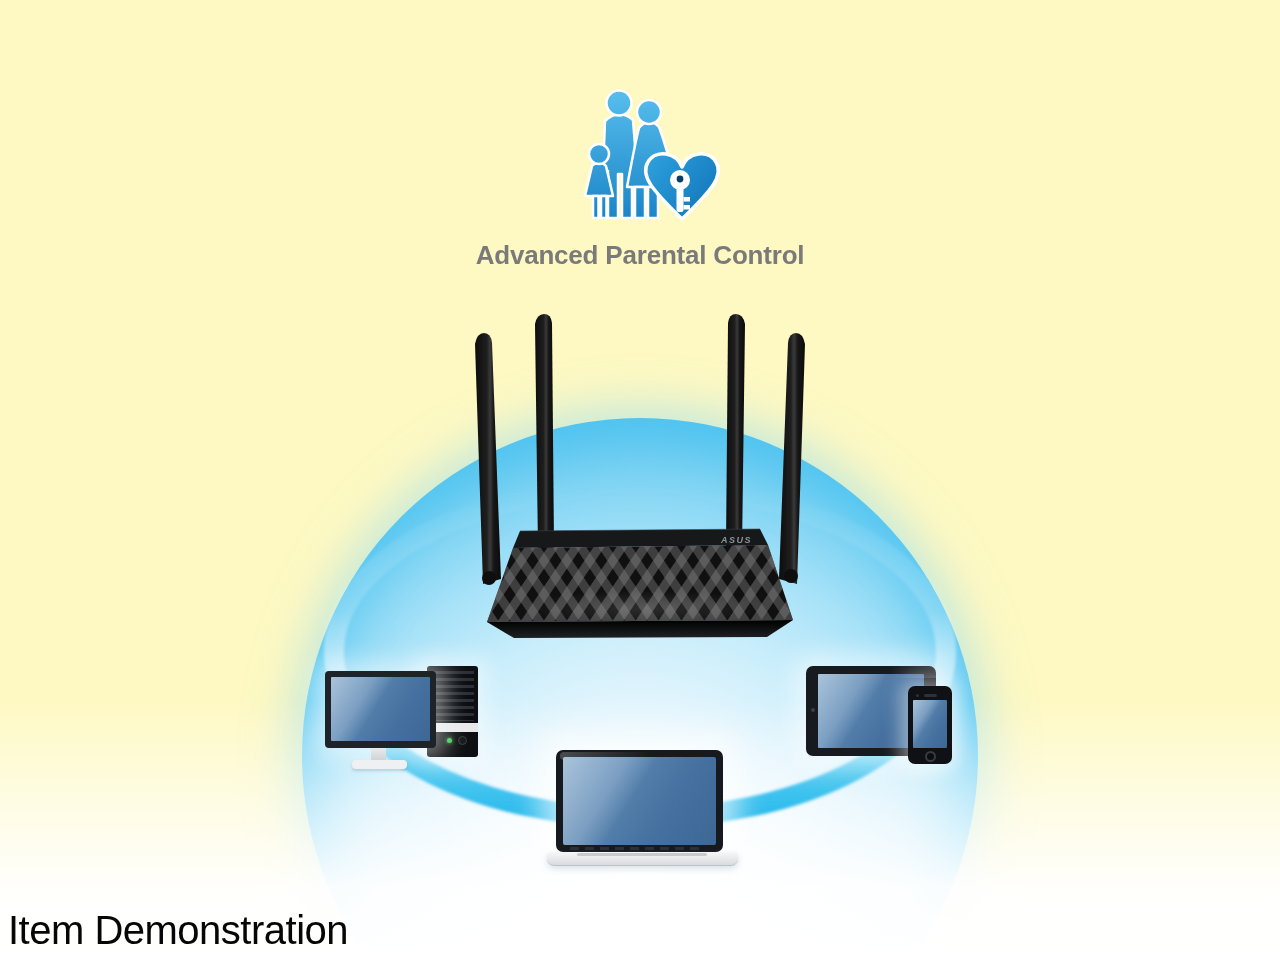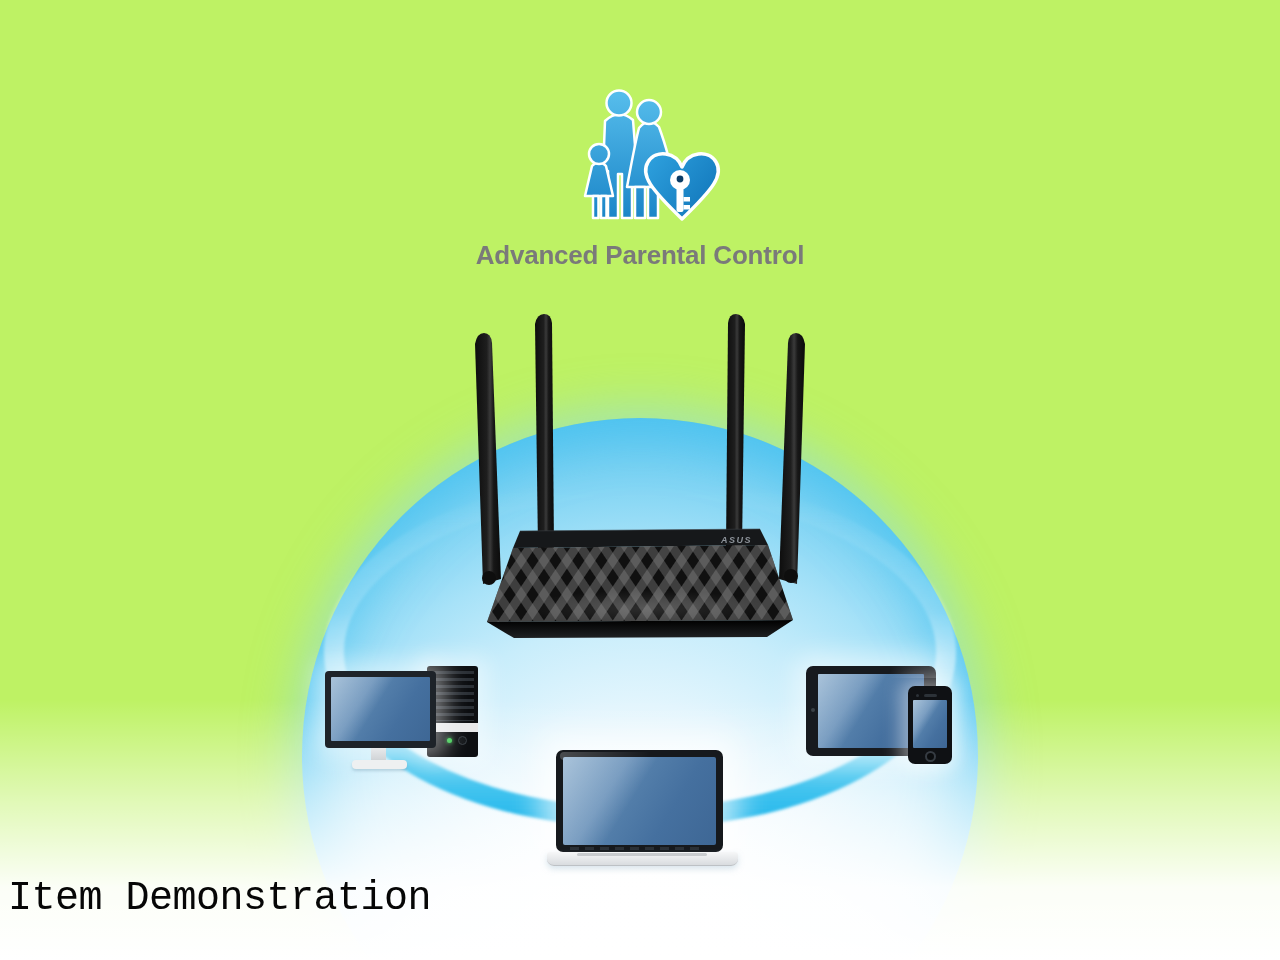--- a/index.html
+++ b/index.html
@@ -1,17 +1,17 @@
 <!DOCTYPE html>
 <html><head>
 <meta charset="utf-8">
 <style>
   html,body{margin:0;padding:0;background:#ffffff;}
   .stage{
-    position:relative;width:1280px;height:960px;background:#bef264;
+    position:relative;width:1280px;height:960px;background:#fef9c3;
     overflow:hidden;font-family:"Liberation Sans",sans-serif;
   }
   
   .feature-icon{position:absolute;left:560px;top:75px;width:200px;height:170px;}
   .feature-title{
     position:absolute;left:0;right:0;top:240px;text-align:center;
     font-size:26px;font-weight:bold;color:#7a7a7a;letter-spacing:-0.2px;
   }
   
   .dome{
@@ -100,21 +100,21 @@
     position:absolute;left:908px;top:686px;width:44px;height:78px;border-radius:7px;
     background:#0f1114;box-shadow:0 0 18px 8px rgba(255,255,255,.45);
   }
   .phone-speaker{position:absolute;left:16px;top:8px;width:13px;height:3px;border-radius:2px;background:#2c3238;}
   .phone-camera{position:absolute;left:8px;top:8px;width:3px;height:3px;border-radius:50%;background:#2c3238;}
   .phone .screen{left:5px;top:14px;width:34px;height:48px;border-radius:1px;}
   .phone-home{position:absolute;left:17px;top:65px;width:11px;height:11px;border-radius:50%;
     background:#0b0d0f;border:2px solid #363c43;box-sizing:border-box;}
   
   .caption{
-    position:absolute;left:8px;top:876px;font-family:Liberation Mono, monospace;
+    position:absolute;left:8px;top:908px;font-family:Liberation Sans, sans-serif;
     font-size:40px;color:#060606;letter-spacing:-0.5px;
   }
 </style>
 </head>
 <body>
 
 <div class="stage">
 
   <svg class="feature-icon" viewBox="0 0 200 170" xmlns="http://www.w3.org/2000/svg">
     <defs>

